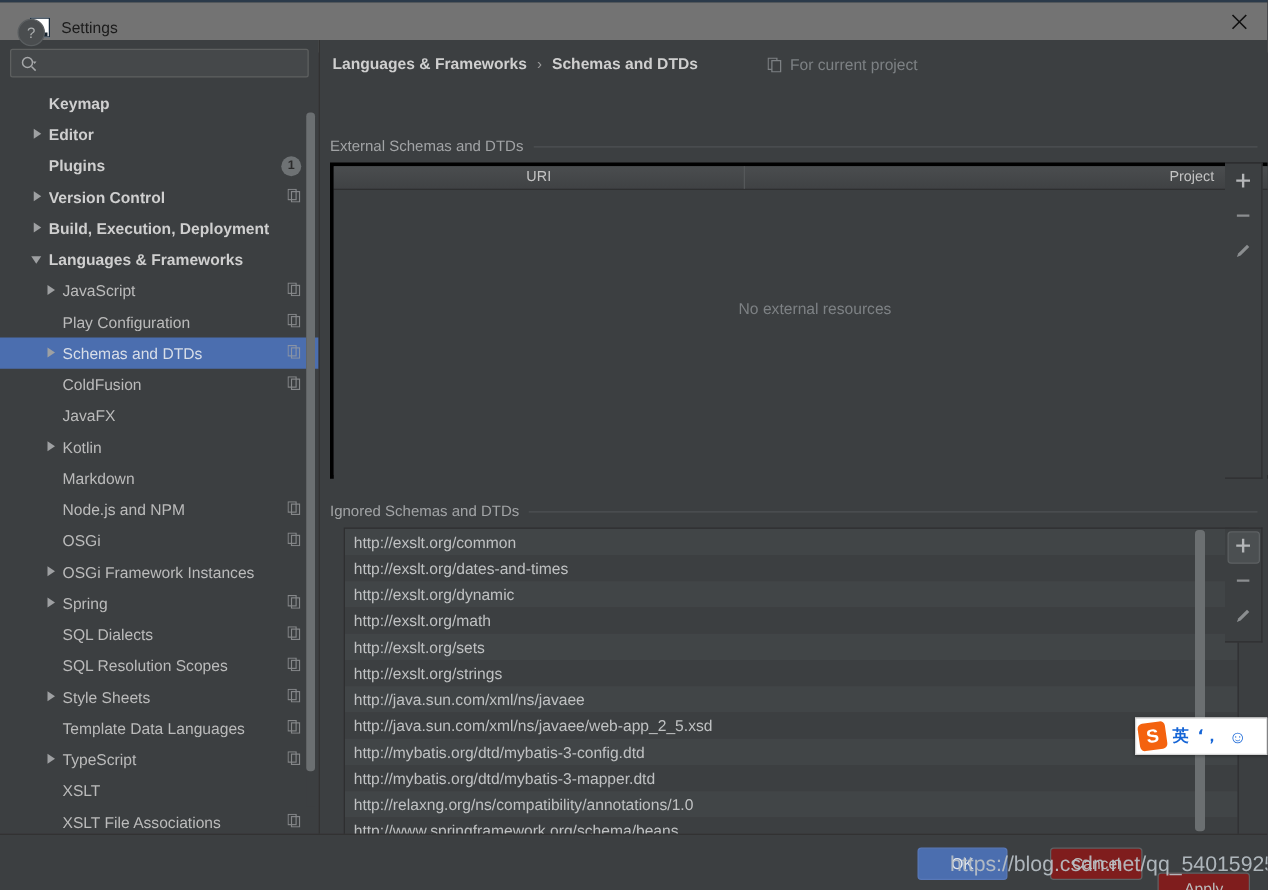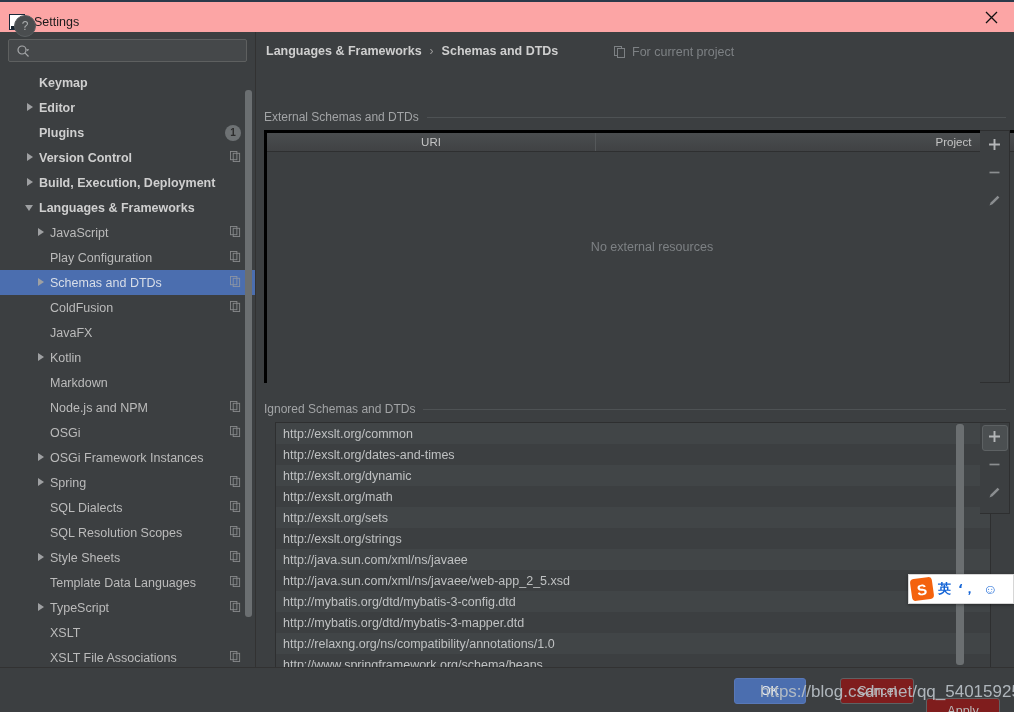--- a/index.html
+++ b/index.html
@@ -19,23 +19,23 @@
     position: relative;
     width: 1014px; height: 712px;
     background: #3c3f41;
     border-top: 2px solid #2b3a4a;
   }
 
   
   #titlebar {
     position: absolute; top: 0; left: 0;
     width: 1014px; height: 40px;
-    background: #fca5a5;
-    display: flex; align-items: center;
-    padding-left: 9px;
+    background: #737373;
+    display: flex; align-items: center;
+    padding-left: 24px;
   }
   #titlebar .app-icon {
     width: 16px; height: 16px;
     background: #ffffff;
     border: 1.5px solid #1a2a3a;
     display: flex; align-items: flex-end; justify-content: center;
     margin-right: 9px;
     flex: none;
   }
   #titlebar .app-icon .bar {

